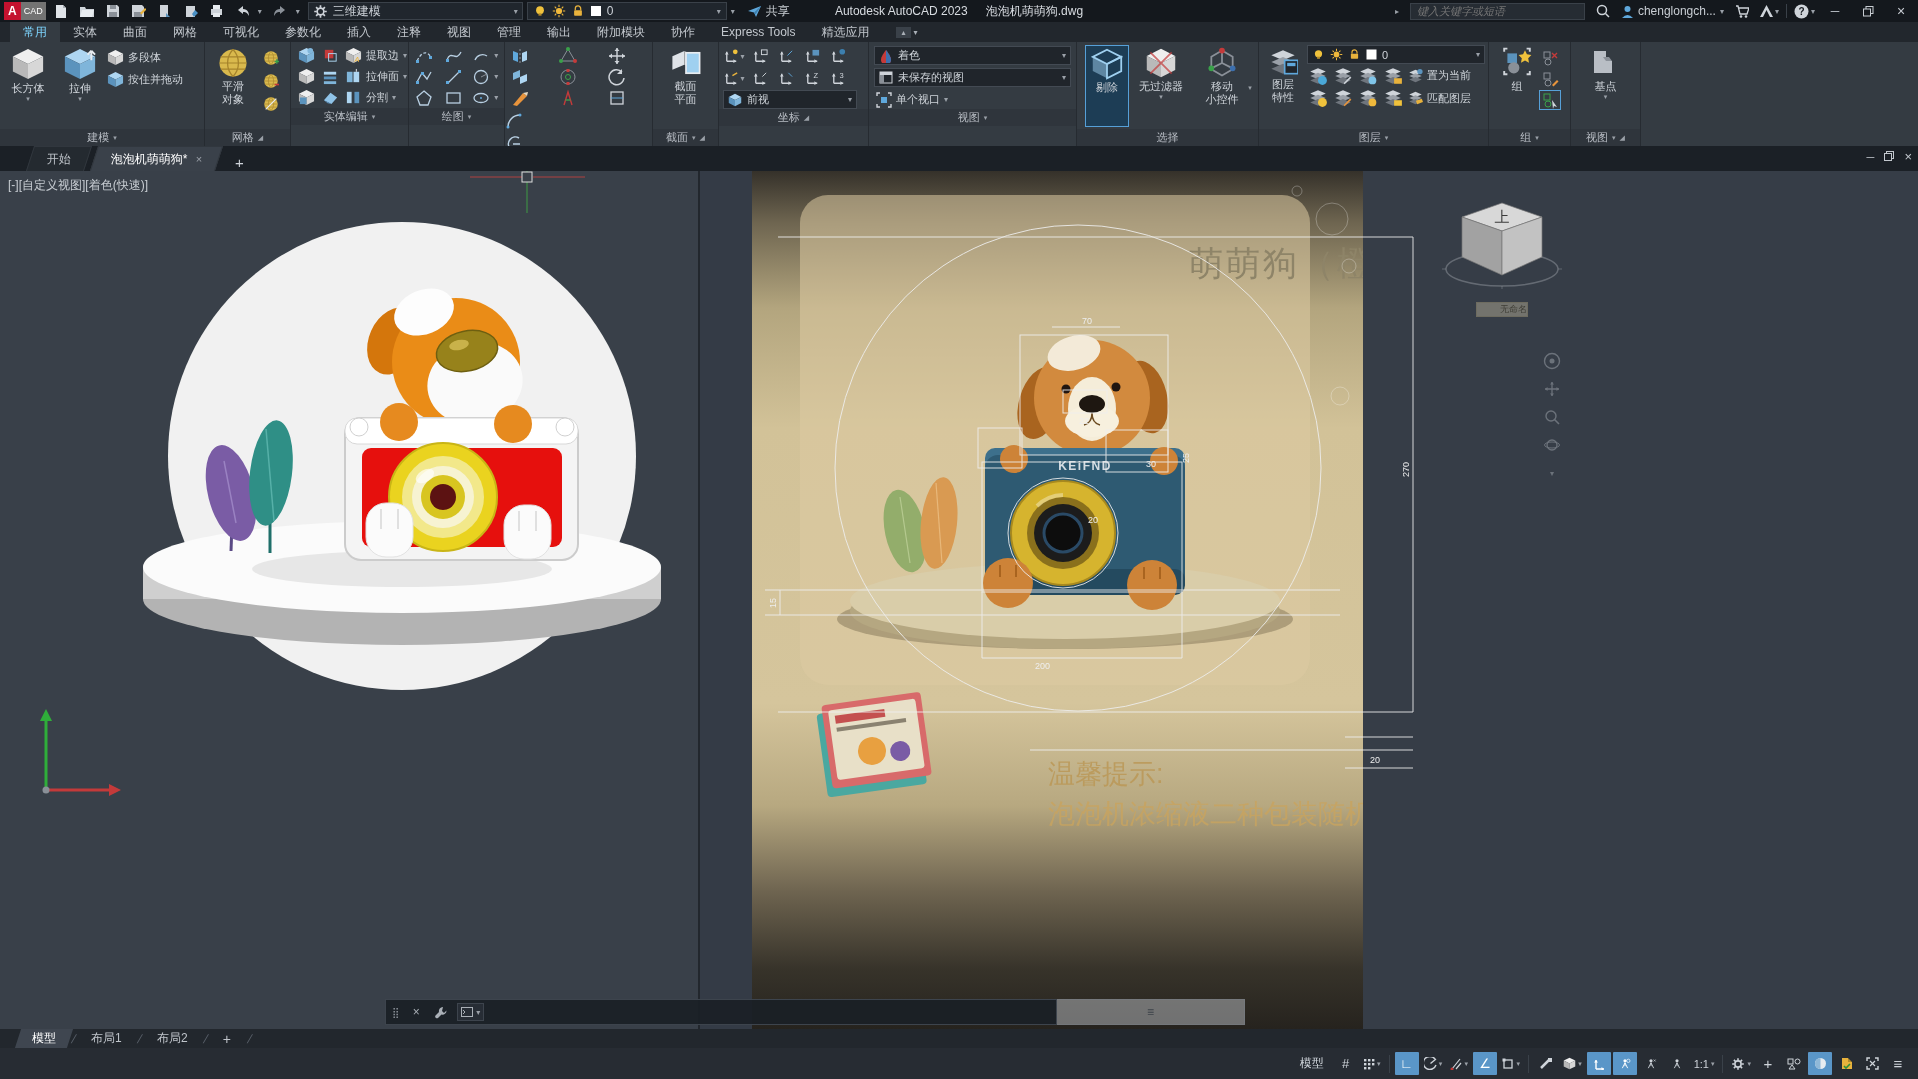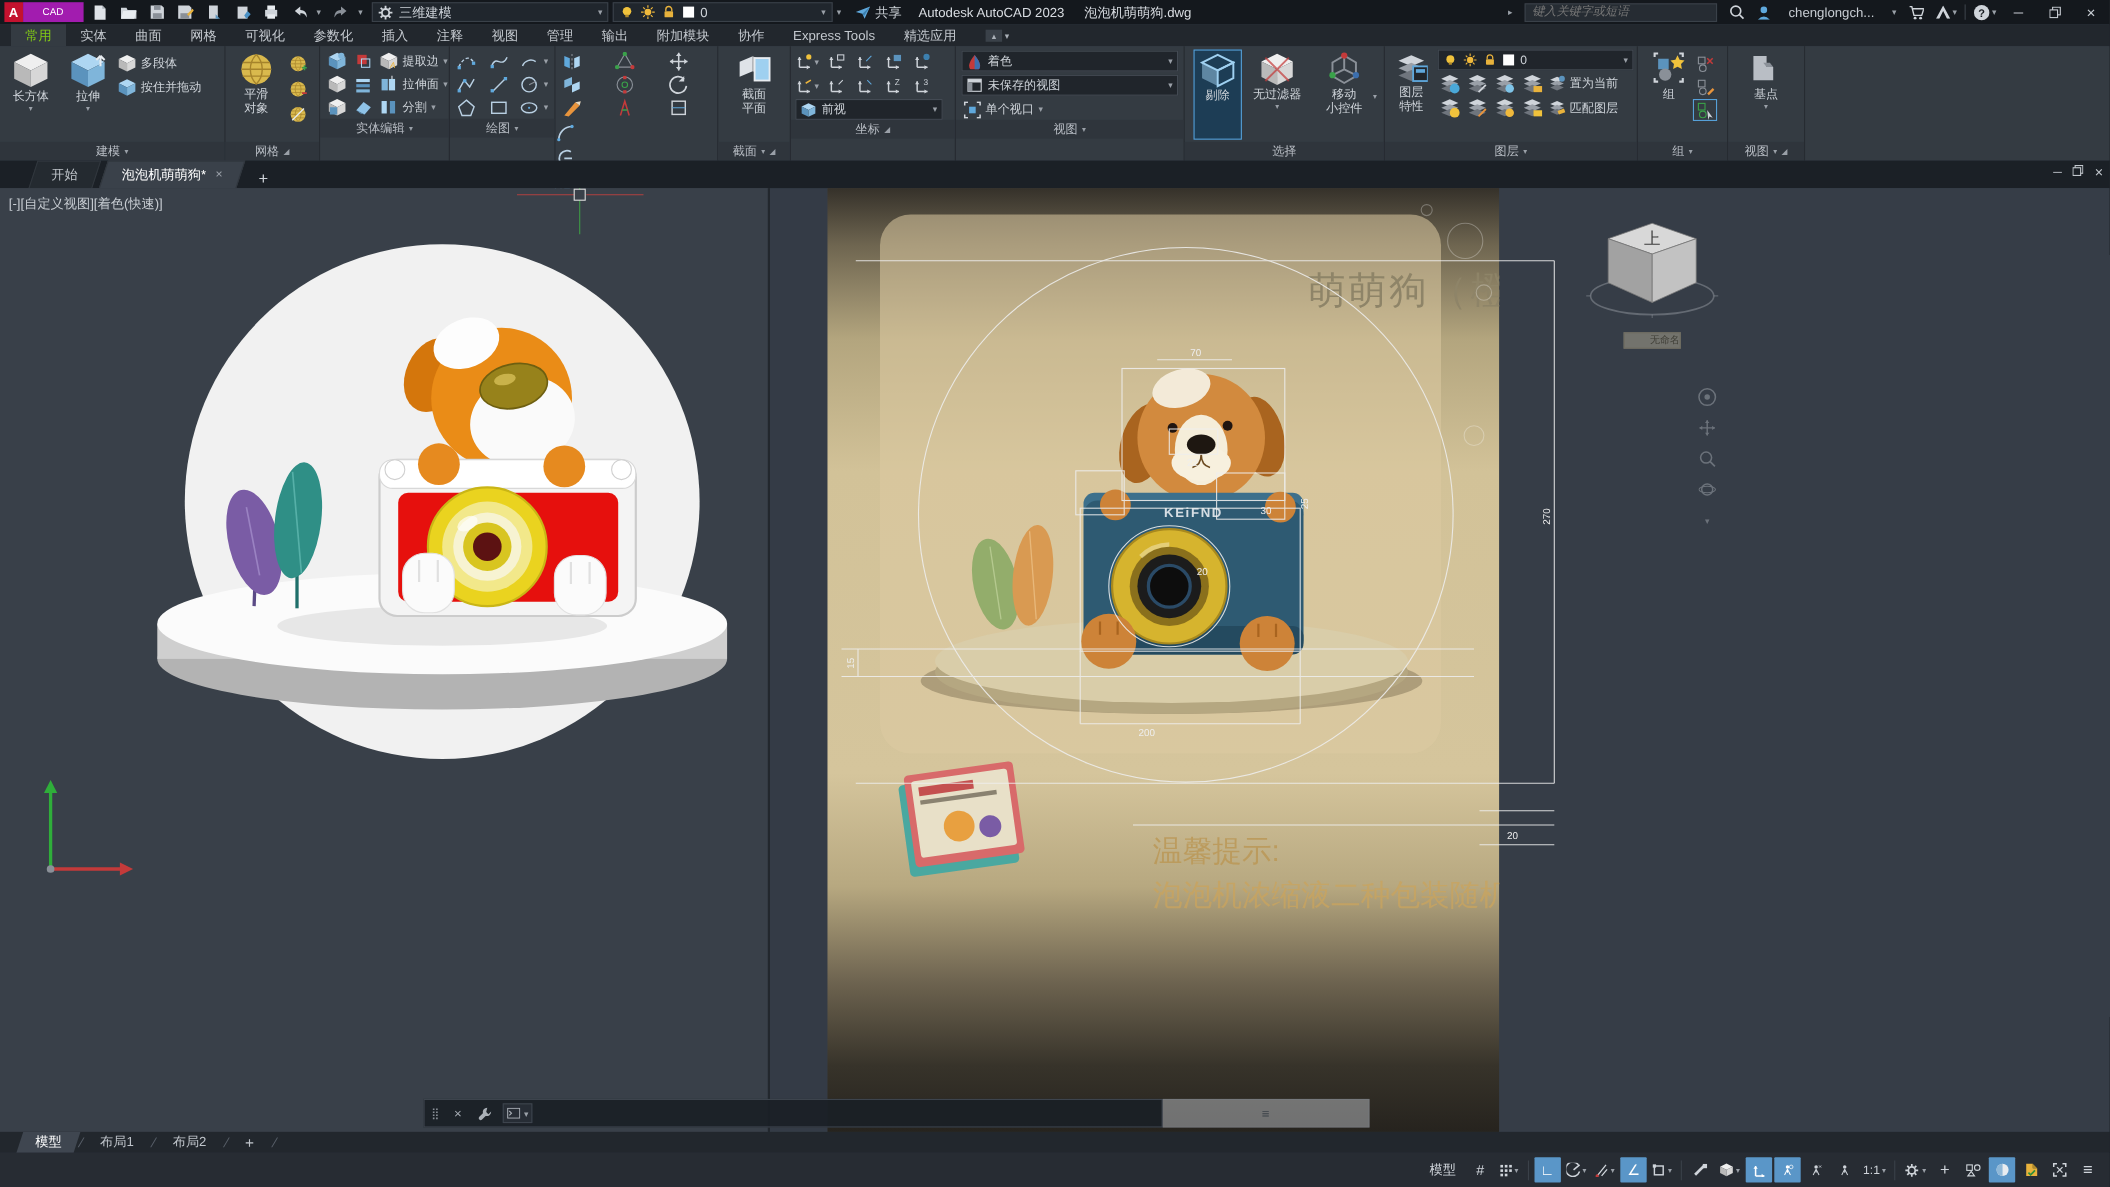--- a/index.html
+++ b/index.html
@@ -2,36 +2,36 @@
 <html><head>
 <meta charset="utf-8">
 <style>
   html,body{margin:0;padding:0;background:#000;}
   *{box-sizing:border-box;font-family:"Liberation Sans","DejaVu Sans",sans-serif;}
   .root{position:relative;width:1918px;height:1079px;overflow:hidden;background:#343b46;color:#d5d9de;font-size:12px;}
   
   .titlebar{position:absolute;left:0;top:0;width:1918px;height:22px;background:#14181d;display:flex;align-items:center;gap:4px;padding:0 4px;}
   .logo{display:flex;align-items:center;height:18px;}
   .logoA{background:#c4122f;color:#fff;font-weight:bold;font-size:12px;padding:0 4px;height:18px;display:flex;align-items:center;}
-  .logoCAD{background:#a21caf;color:#fff;font-size:9px;padding:0 18px;height:18px;display:flex;align-items:center;}
+  .logoCAD{background:#737373;color:#fff;font-size:9px;padding:0 3px;height:18px;display:flex;align-items:center;}
   .qbtn{width:22px;height:20px;display:flex;align-items:center;justify-content:center;color:#c8cdd3;}
   .qbtn svg{display:block;}
   .qcaret{color:#9aa0a8;font-size:8px;width:8px;}
   .wscombo{display:flex;align-items:center;gap:5px;background:#20262d;border:1px solid #3a4149;height:18px;padding:0 4px;width:215px;color:#cdd2d8;}
   .laycombo{display:flex;align-items:center;gap:5px;background:#20262d;border:1px solid #3a4149;height:18px;padding:0 5px;width:200px;color:#cdd2d8;}
   .flexsp{flex:1;}
   .apptitle{position:absolute;left:0;right:0;top:0;height:22px;display:flex;align-items:center;justify-content:center;gap:18px;color:#d8dce1;font-size:12px;pointer-events:none;}
   .tsearch{display:flex;align-items:center;background:#262c33;border:1px solid #3a4149;height:17px;width:175px;padding:0 4px;}
   .tsearch input{background:transparent;border:none;outline:none;color:#9aa0a8;font-size:11px;font-style:italic;width:100%;}
   .titright{display:flex;align-items:center;gap:7px;}
   .winbtn{width:26px;height:20px;display:flex;align-items:center;justify-content:center;color:#c8cdd3;font-size:12px;}
   
   .tabrow{position:absolute;left:0;top:22px;width:1918px;height:20px;background:#22272d;display:flex;align-items:flex-end;padding-left:10px;}
   .rtab{padding:3px 13px;color:#c3c8ce;font-size:12px;height:20px;display:flex;align-items:center;}
-  .rtab.active{background:#343b42;color:#84cc16;}
+  .rtab.active{background:#343b42;color:#7dd3fc;}
   .tabmin{display:flex;align-items:center;gap:3px;margin-left:8px;padding:0 6px;color:#aab0b7;font-size:8px;height:20px;}
   
   .ribbon{position:absolute;left:0;top:42px;width:1918px;height:104px;background:#343b42;display:flex;}
   .panel{height:104px;border-right:1px solid #262b31;display:flex;flex-direction:column;flex:none;}
   .pbody{flex:1;display:flex;align-items:flex-start;padding:3px 3px 0 3px;gap:2px;}
   .plabel{height:17px;display:flex;align-items:center;justify-content:center;gap:4px;color:#b9bec5;font-size:11px;background:#2f353c;}
   .plabel .cdn{font-size:7px;color:#9aa0a8;}
   .bigbtn{width:50px;display:flex;flex-direction:column;align-items:center;gap:1px;padding-top:2px;color:#cfd4da;}
   .bigbtn .bl{font-size:11px;line-height:12px;text-align:center;white-space:nowrap;}
   .bigbtn .cdn{font-size:7px;color:#9aa0a8;}
@@ -246,21 +246,21 @@
       <span class="qcaret">▸</span>
       <div class="tsearch">
         <input placeholder="键入关键字或短语" style="">
       </div>
       <div class="qbtn">
           <svg width="14" height="14">
             <circle cx="6" cy="6" r="4.5" fill="none" stroke="#cfd4da" stroke-width="1.5"></circle>
             <path d="M9.5 9.5 L13 13" stroke="#cfd4da" stroke-width="1.5"></path>
           </svg>
         </div>
-      <div class="qbtn" style="width:auto;gap:16px">
+      <div class="qbtn" style="width:auto;gap:4px">
         <svg width="13" height="13">
             <circle cx="6.5" cy="4" r="3" fill="#5fa8dc"></circle>
             <path d="M1 13 Q6.5 7 12 13 Z" fill="#5fa8dc"></path>
           </svg>
         <span>chenglongch...</span>
         <span class="caret">▾</span>
       </div>
       <div class="qbtn">
           <svg width="14" height="13">
             <path d="M1 1h2l2 8h7l2-6H4" fill="none" stroke="#cfd4da" stroke-width="1.3"></path>

